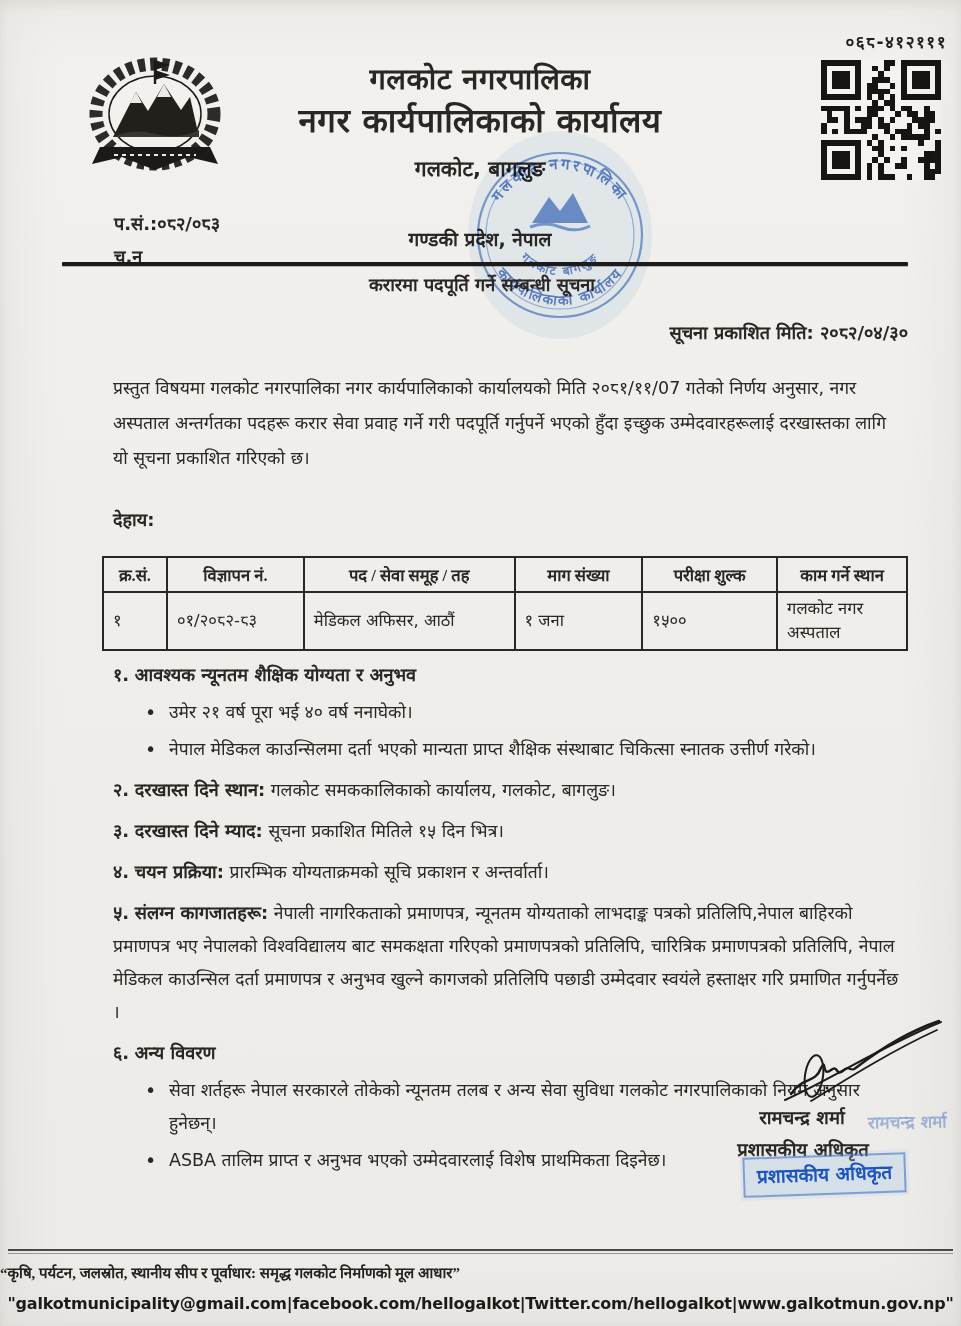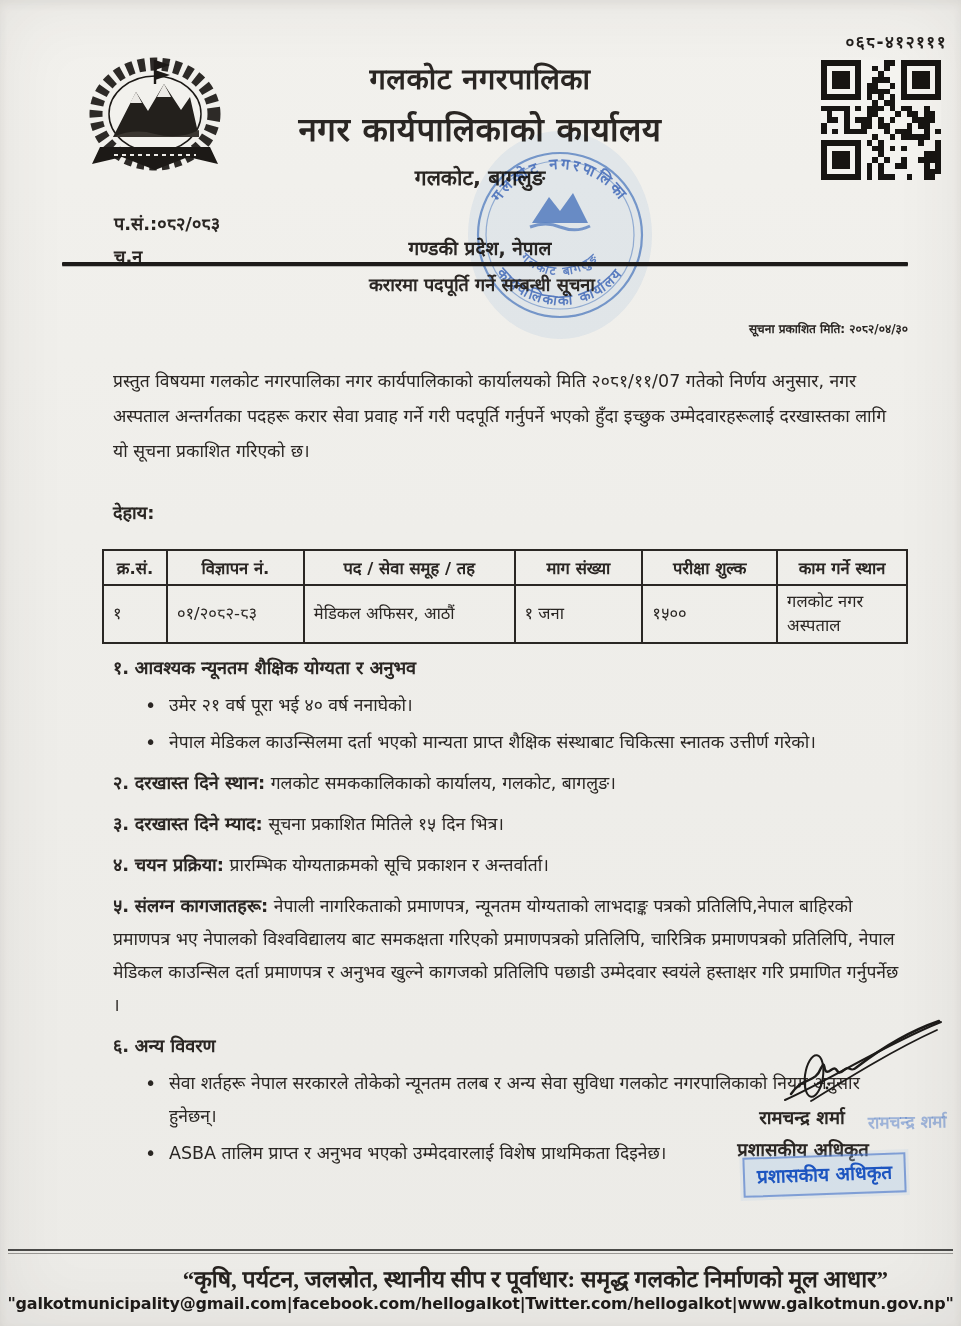--- a/index.html
+++ b/index.html
@@ -12,39 +12,39 @@
   .page::after { content:""; position:absolute; inset:0; pointer-events:none;
     box-shadow:inset 0 0 70px rgba(60,55,45,.08), inset 0 4px 10px rgba(60,55,45,.07); }
 
   
   .phone { position:absolute; top:30px; right:14px; width:150px; text-align:right;
     font-size:17px; font-weight:600; letter-spacing:1.5px; color:#221f1c; }
   .qr-wrap { position:absolute; top:60px; right:20px; width:120px; height:120px; }
   .emblem { position:absolute; left:84px; top:50px; }
   .head-center { position:absolute; left:225px; top:58px; width:510px; text-align:center; }
   .org-name   { font-size:29px; font-weight:700; letter-spacing:.5px; }
-  .office-name{ font-size:33px; font-weight:700; margin-top:9px; letter-spacing:.5px; }
+  .office-name{ font-size:33px; font-weight:700; letter-spacing:.5px; }
   .place-line { font-size:21px; font-weight:700; margin-top:12px; }
   .province-line { font-size:19px; font-weight:600; margin-top:44px; }
   .refs { position:absolute; left:114px; top:207px; font-size:18px; font-weight:600; line-height:33px; }
   .round-stamp { position:absolute; left:452px; top:123px; mix-blend-mode:multiply; opacity:.9; }
 
   .rule { position:absolute; left:62px; top:262px; width:846px; height:4px;
     background:#1d1b19; border-radius:1px; box-shadow:0 1px 0 rgba(0,0,0,.25); }
 
   
   .body { position:absolute; top:272px; left:56px; width:852px; }
   .notice-title { text-align:center; font-size:18px; font-weight:700; }
-  .pub-date { text-align:right; font-size:12px; font-weight:600; margin-top:24px; }
+  .pub-date { text-align:right; font-size:18px; font-weight:600; margin-top:24px; }
   .intro { margin:27px 0 0 57px; width:792px; font-size:17.5px; line-height:35px; }
   .dehaya { margin:31px 0 0 57px; font-size:18px; font-weight:700; }
 
   table.vacancy { margin:25px 0 0 46px; border-collapse:collapse; table-layout:fixed; }
   .vacancy th, .vacancy td { border:2.5px solid #2a2724; }
-  .vacancy th { font-size:16.5px; font-weight:700; padding:5px 3px; height:34px; text-align:center; }
+  .vacancy th { font-size:16.5px; font-weight:700; padding:5px 3px; height:34px; text-align:center;font-family:Liberation Serif, serif; }
   .vacancy td { font-size:16.5px; padding:4px 9px; height:52px; vertical-align:middle; text-align:left; line-height:24px; }
 
   .sections { }
   .sec { margin:7px 0 0 57px; width:796px; font-size:17.5px; line-height:33px; }
   .sec .no, .sec .hd { font-weight:700; font-size:18px; }
   .bullet { display:flex; margin:4px 0 0 89px; width:760px; font-size:17.5px; line-height:33px; }
   .bullet .dot { flex:0 0 24px; font-size:19px; }
 
   
   .sign-block { position:absolute; top:1018px; right:8px; width:250px; text-align:center; }
@@ -54,22 +54,22 @@
   .stamp-name-faint { position:absolute; top:92px; right:6px; color:rgba(62,110,198,.45);
     font-size:17px; font-weight:700; transform:rotate(-1deg); }
   .stamp-rect { display:inline-block; margin:-6px 6px 0 0; padding:4px 12px 6px;
     transform:rotate(-2deg); border:2px solid rgba(56,104,196,.55);
     background:rgba(158,194,236,.30); color:#1d55c0; font-size:19px; font-weight:700;
     box-shadow:0 0 0 3px rgba(158,194,236,.15); }
 
   
   .footer-rule { position:absolute; left:8px; top:1249px; width:945px; height:5px;
     border-top:2px solid #4a4a48; border-bottom:1px solid #9b9995; }
-  .motto { position:absolute; top:1262px; left:0; width:888px; text-align:right;
-    font-family:"Liberation Serif","DejaVu Serif",serif; font-weight:700; font-size:23px; color:#26221f; }
+  .motto { position:absolute; top:1262px; left:0; width:888px; text-align:left;
+    font-family:"Liberation Serif","DejaVu Serif",serif; font-weight:700; font-size:15px; color:#26221f; }
   .contact { position:absolute; top:1294px; left:0; width:961px; text-align:center;
     font-weight:700; font-size:16px; letter-spacing:-.2px; color:#1d1a18; }
 </style>
 </head>
 <body>
 
 <div class="page">
 
   <div class="phone">०६८-४१२१११</div>
   <div class="qr-wrap">

